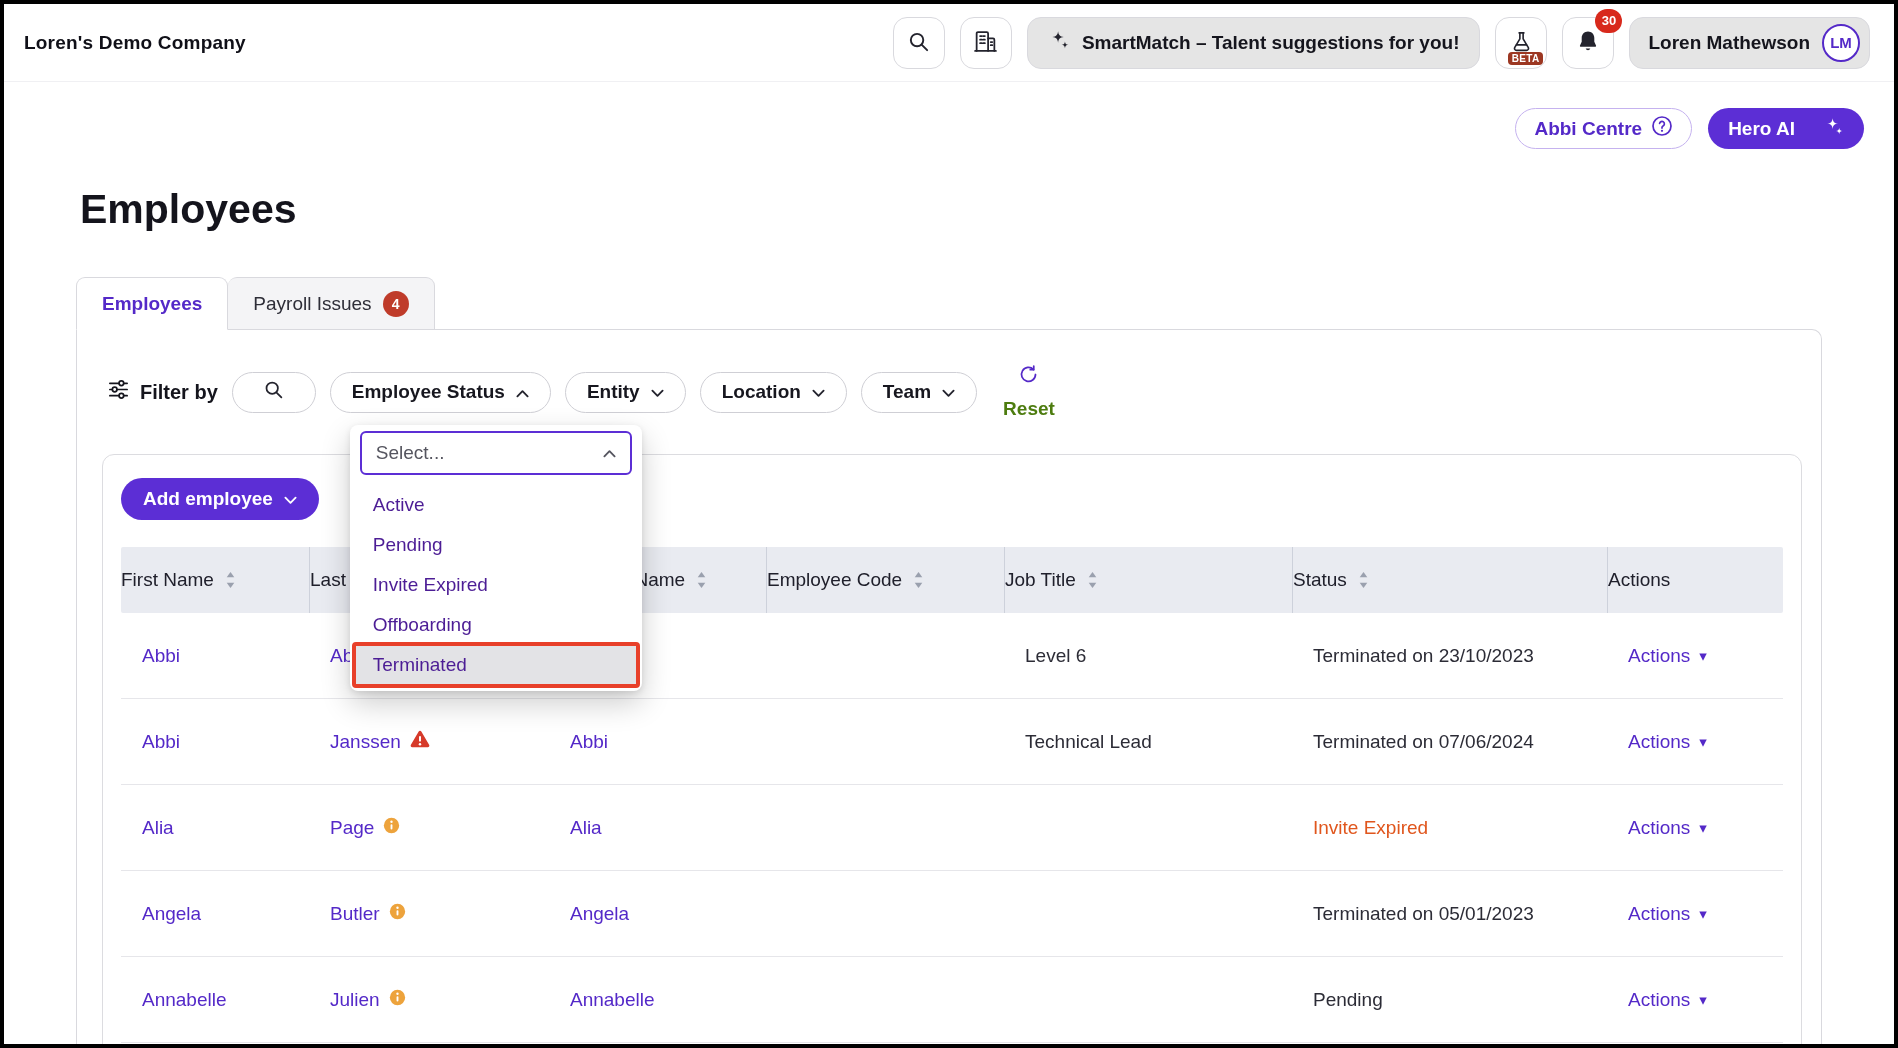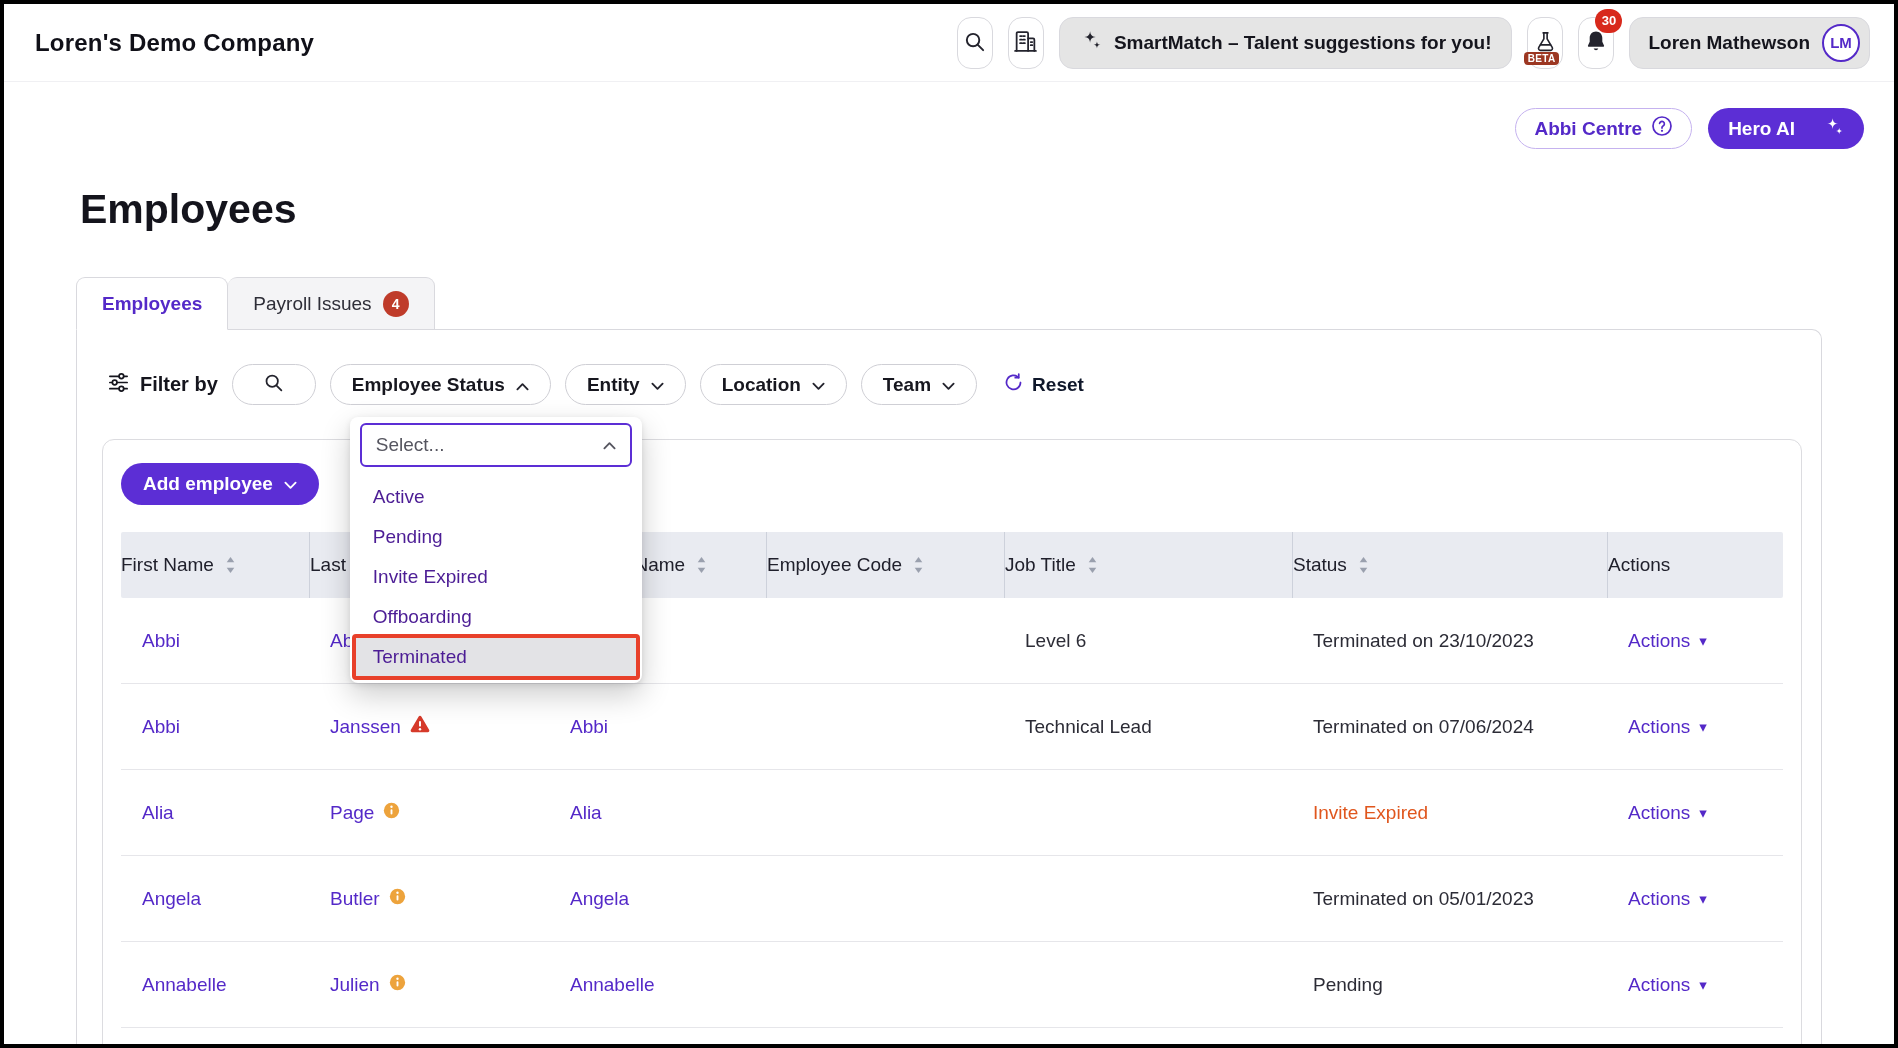--- a/index.html
+++ b/index.html
@@ -9,23 +9,23 @@
     width: 1898px; height: 1048px;
     border: 4px solid #000;
     background: #fff;
     position: relative;
     overflow: hidden;
     color: #1c1c26;
   }
 
   
   .topbar { height: 78px; display: flex; align-items: center; padding: 0 24px 0 20px; border-bottom: 1px solid #f0f0f3; background:#fff; }
-  .company-name { font-size: 24px; font-weight: 700; color: #101018; letter-spacing: .2px; margin-left: 11px; }
+  .company-name { font-size: 19px; font-weight: 700; color: #101018; letter-spacing: .2px; }
   .topbar-actions { margin-left: auto; display: flex; align-items: center; gap: 15px; }
-  .icon-btn { width: 36px; height: 52px; border: 1px solid #d9d9de; border-radius: 14px; background: #fff; display: flex; align-items: center; justify-content: center; position: relative; cursor: pointer; }
+  .icon-btn { width: 52px; height: 52px; border: 1px solid #d9d9de; border-radius: 14px; background: #fff; display: flex; align-items: center; justify-content: center; position: relative; cursor: pointer; }
   .pill-btn { height: 52px; border: 1px solid #d9d9de; border-radius: 14px; background: #e5e5e5; display: flex; align-items: center; gap: 12px; padding: 0 20px; font-size: 19px; font-weight: 700; color: #15151d; cursor: pointer; font-family: inherit; }
   .beta-badge { position: absolute; bottom: 3px; right: 3px; background: #9c3722; color: #fff; font-size: 10px; font-weight: 700; padding: 1px 4px; border-radius: 4px; letter-spacing: .3px; }
   .notif-badge { position: absolute; top: -9px; right: -9px; background: #d8291c; color: #fff; font-size: 13px; font-weight: 700; min-width: 27px; height: 24px; border-radius: 12px; display: flex; align-items: center; justify-content: center; padding: 0 4px; }
   .user-btn { padding: 0 9px 0 18px; }
   .avatar { width: 38px; height: 38px; border-radius: 50%; border: 2px solid #5429c8; color: #5429c8; font-weight: 700; font-size: 15px; display: flex; align-items: center; justify-content: center; background:#fff; }
 
   
   .help-row { display: flex; justify-content: flex-end; gap: 16px; margin: 26px 30px 0 0; }
   .help-btn { height: 41px; border-radius: 21px; border: 1.5px solid #c5b2ef; background: #fff; color: #5429c8; font-size: 19px; font-weight: 600; display: flex; align-items: center; gap: 9px; padding: 0 18px; cursor: pointer; font-family: inherit; }
   .heroai-btn { height: 41px; border-radius: 21px; background: #5c2ed5; color: #fff; font-size: 19px; font-weight: 700; display: flex; align-items: center; gap: 28px; padding: 0 20px; border: none; cursor: pointer; font-family: inherit; }
@@ -40,21 +40,21 @@
   .tab-badge { width: 26px; height: 26px; border-radius: 50%; background: #bf3b2a; color: #fff; font-size: 14px; font-weight: 700; display: flex; align-items: center; justify-content: center; }
 
   .outer-card { margin: 0 72px; border: 1px solid #d9d9de; border-bottom: none; border-radius: 0 10px 0 0; height: 760px; position: relative; background: #fff; }
 
   
   .filter-row { display: flex; align-items: center; gap: 14px; padding: 34px 0 0 30px; position: relative; z-index: 10; }
   .filter-by { display: flex; align-items: center; gap: 10px; font-size: 20px; font-weight: 700; color: #15151d; }
   .chip { height: 41px; border: 1px solid #cfcfd5; border-radius: 21px; background: #fff; display: flex; align-items: center; gap: 11px; padding: 0 21px; font-size: 19px; font-weight: 600; color: #17171f; cursor: pointer; font-family: inherit; }
   .search-chip { width: 84px; justify-content: center; padding: 0; }
   .active-chip { font-weight: 700; }
-  .reset-btn { display: flex; align-items: center; gap: 8px; color: #0f172a; font-size: 19px; font-weight: 600; margin-left: 12px; background: none; border: none; cursor: pointer; font-family: inherit; }
+  .reset-btn { display: flex; align-items: center; gap: 8px; color: #4d7c0f; font-size: 19px; font-weight: 600; margin-left: 12px; background: none; border: none; cursor: pointer; font-family: inherit; flex-direction: column; }
 
   
   .status-wrapper { position: relative; }
   .dropdown-panel { position: absolute; top: calc(100% + 12px); left: 20px; width: 292px; background: #fff; border-radius: 8px; box-shadow: 0 2px 6px rgba(0,0,0,.10), 0 12px 30px rgba(0,0,0,.20); padding: 6px 4px; z-index: 100; }
   .select-box { margin: 0 6px; height: 44px; border: 2px solid #5c2ed5; border-radius: 6px; display: flex; align-items: center; padding: 0 14px; gap: 8px; background: #fff; }
   .select-box input { border: none; outline: none; flex: 1; min-width: 0; font-size: 19px; font-family: inherit; color: #17171f; background: transparent; }
   .select-box input::placeholder { color: #55555f; opacity: 1; }
   .options { list-style: none; margin-top: 10px; }
   .option { height: 40px; display: flex; align-items: center; padding: 0 19px; font-size: 19px; color: #4c1d95; cursor: pointer; position: relative; }
   .option.highlighted { background: #e3e3e6; }

